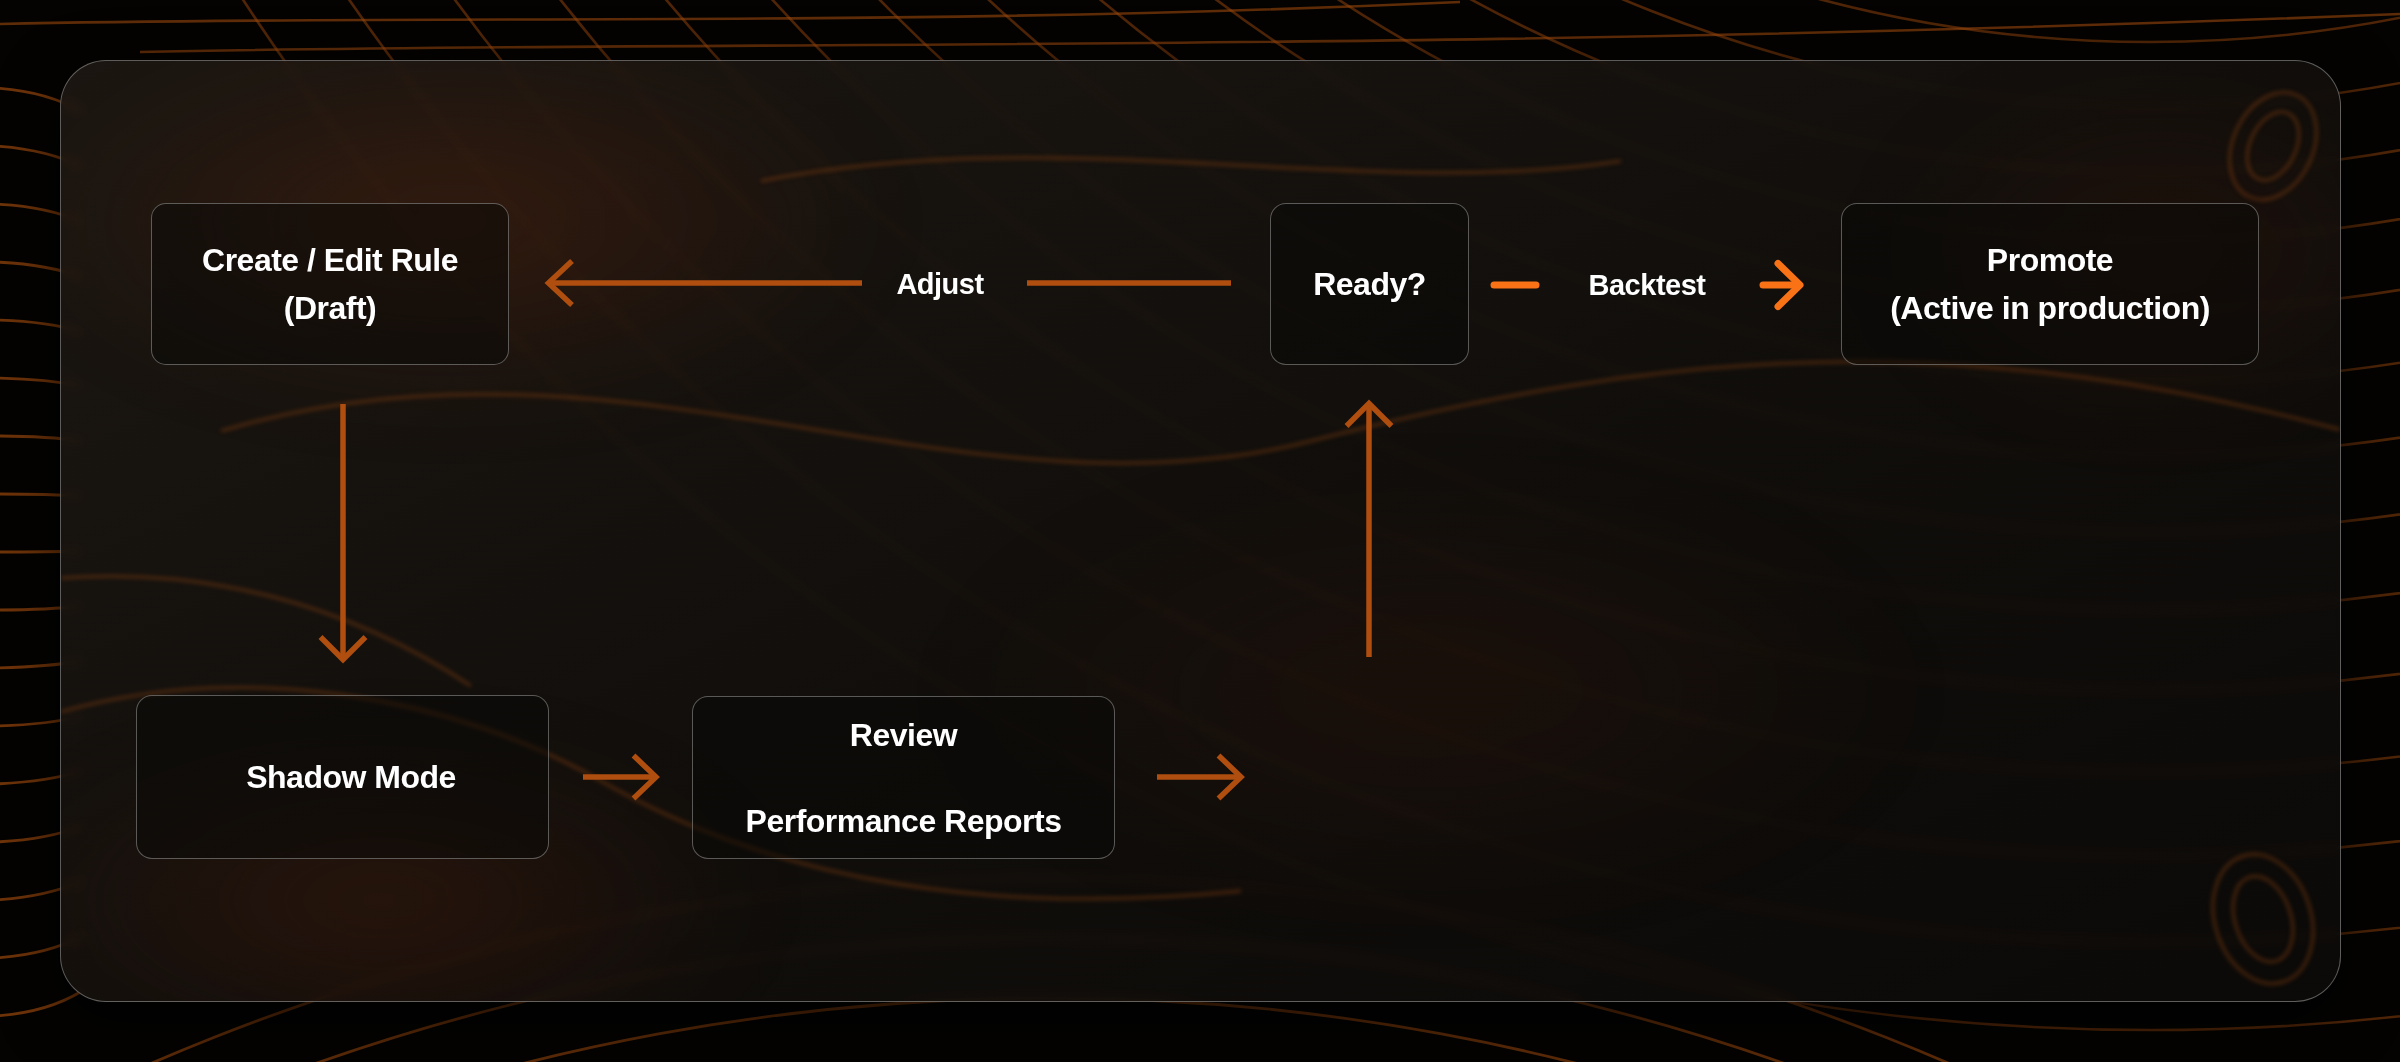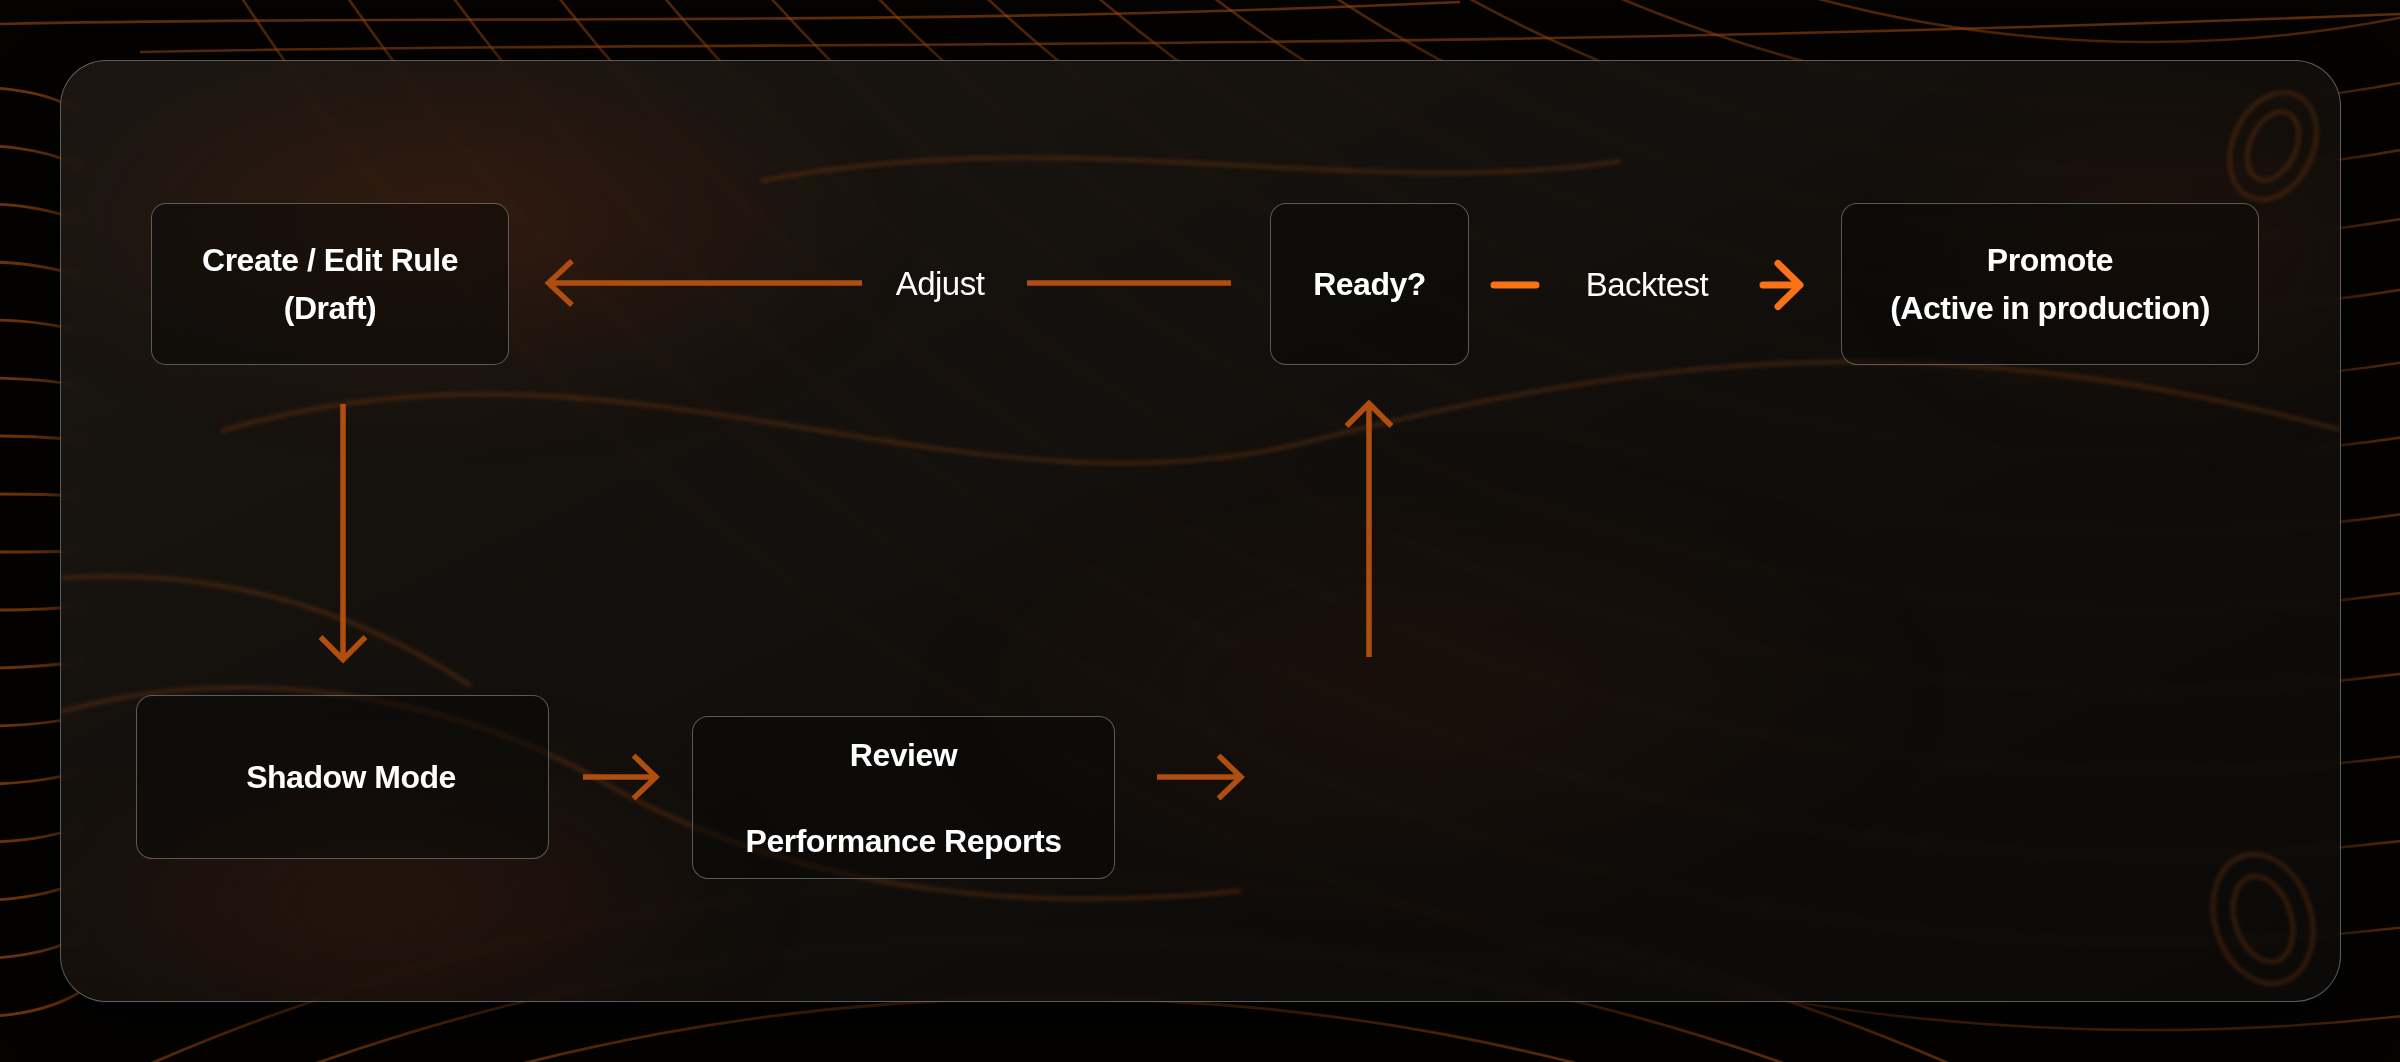--- a/index.html
+++ b/index.html
@@ -31,21 +31,21 @@
     border:1.4px solid rgba(176,176,176,0.48);
     border-radius:16px;
     background:rgba(8,7,6,0.5);
     color:var(--node-text,#fff);
     font-weight:700;font-size:32px;line-height:48px;letter-spacing:-0.5px;
     text-align:center;white-space:nowrap;
   }
   .node span:empty{display:none;}
   .edge-label{
     position:absolute;z-index:3;transform:translate(-50%,-50%);
-    color:var(--node-text,#fff);font-weight:400;font-size:33px;letter-spacing:-0.5px;
+    color:var(--node-text,#fff);font-weight:700;font-size:29px;letter-spacing:-0.5px;
     white-space:nowrap;
   }
 </style>
 </head>
 <body>
 
 <div class="stage">
 
   <svg class="bg" width="2400" height="1062" viewBox="0 0 2400 1062">
     <g fill="none" style="stroke:var(--contour,#9C480D)" stroke-width="2.8" opacity="0.7">
@@ -160,21 +160,21 @@
 
   <div class="node" style="left:1841px;top:203px;width:416px;height:160px;">
     <span>Promote</span>
     <span>(Active in production)</span>
   </div>
 
   <div class="node" style="left:136px;top:695px;width:394px;height:162px;padding-left:17px;">
     <span>Shadow Mode</span>
   </div>
 
-  <div class="node" style="left:692px;top:716px;width:421px;height:161px;gap:38px;">
+  <div class="node" style="left:692px;top:696px;width:421px;height:161px;gap:38px;">
     <span>Review</span>
     <span>Performance Reports</span>
   </div>
 
 
   <div class="edge-label" style="left:940px;top:284px;">Adjust</div>
   <div class="edge-label" style="left:1647px;top:285px;">Backtest</div>
 
 </div>
 

